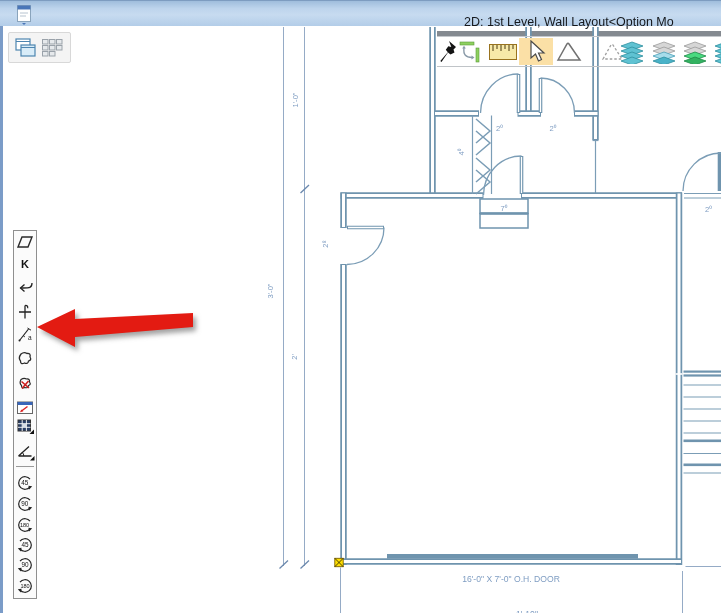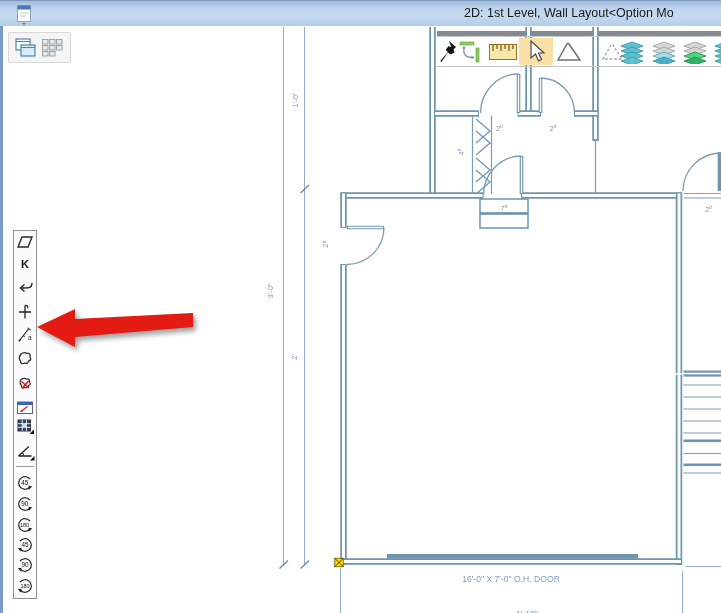--- a/index.html
+++ b/index.html
@@ -9,21 +9,21 @@
     font-family:"Liberation Sans", sans-serif;
   }
   
   .titlebar{
     position:absolute;left:0;top:0;width:721px;height:26px;
     background:linear-gradient(180deg,#9fbddc 0%,#bdd4ec 30%,#c7dbf0 55%,#b3cde8 100%);
     border-top:1px solid #7d9cc0;
     box-sizing:border-box;z-index:10;
   }
   .titlebar .title{
-    position:absolute;left:464px;top:5px;white-space:nowrap;
+    position:absolute;left:464px;top:14px;white-space:nowrap;
     font-size:12.5px;color:#15181c;
   }
   .titlebar .sysicon{position:absolute;left:17px;top:3px;}
   .win-left-border{
     position:absolute;left:0;top:26px;width:3px;height:587px;
     background:#7b9cc8;z-index:9;
   }
   
   #plan{position:absolute;left:0;top:0;z-index:2;}
   .wall{stroke:#6f94ae;stroke-width:6.5;fill:none;}

